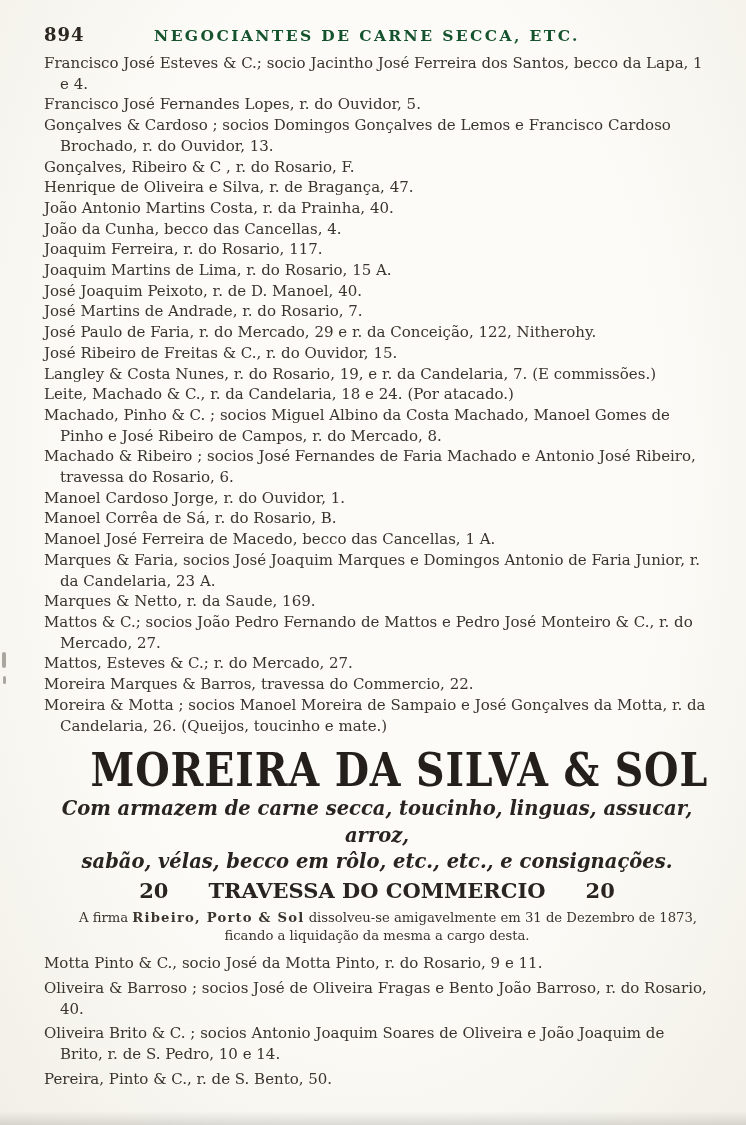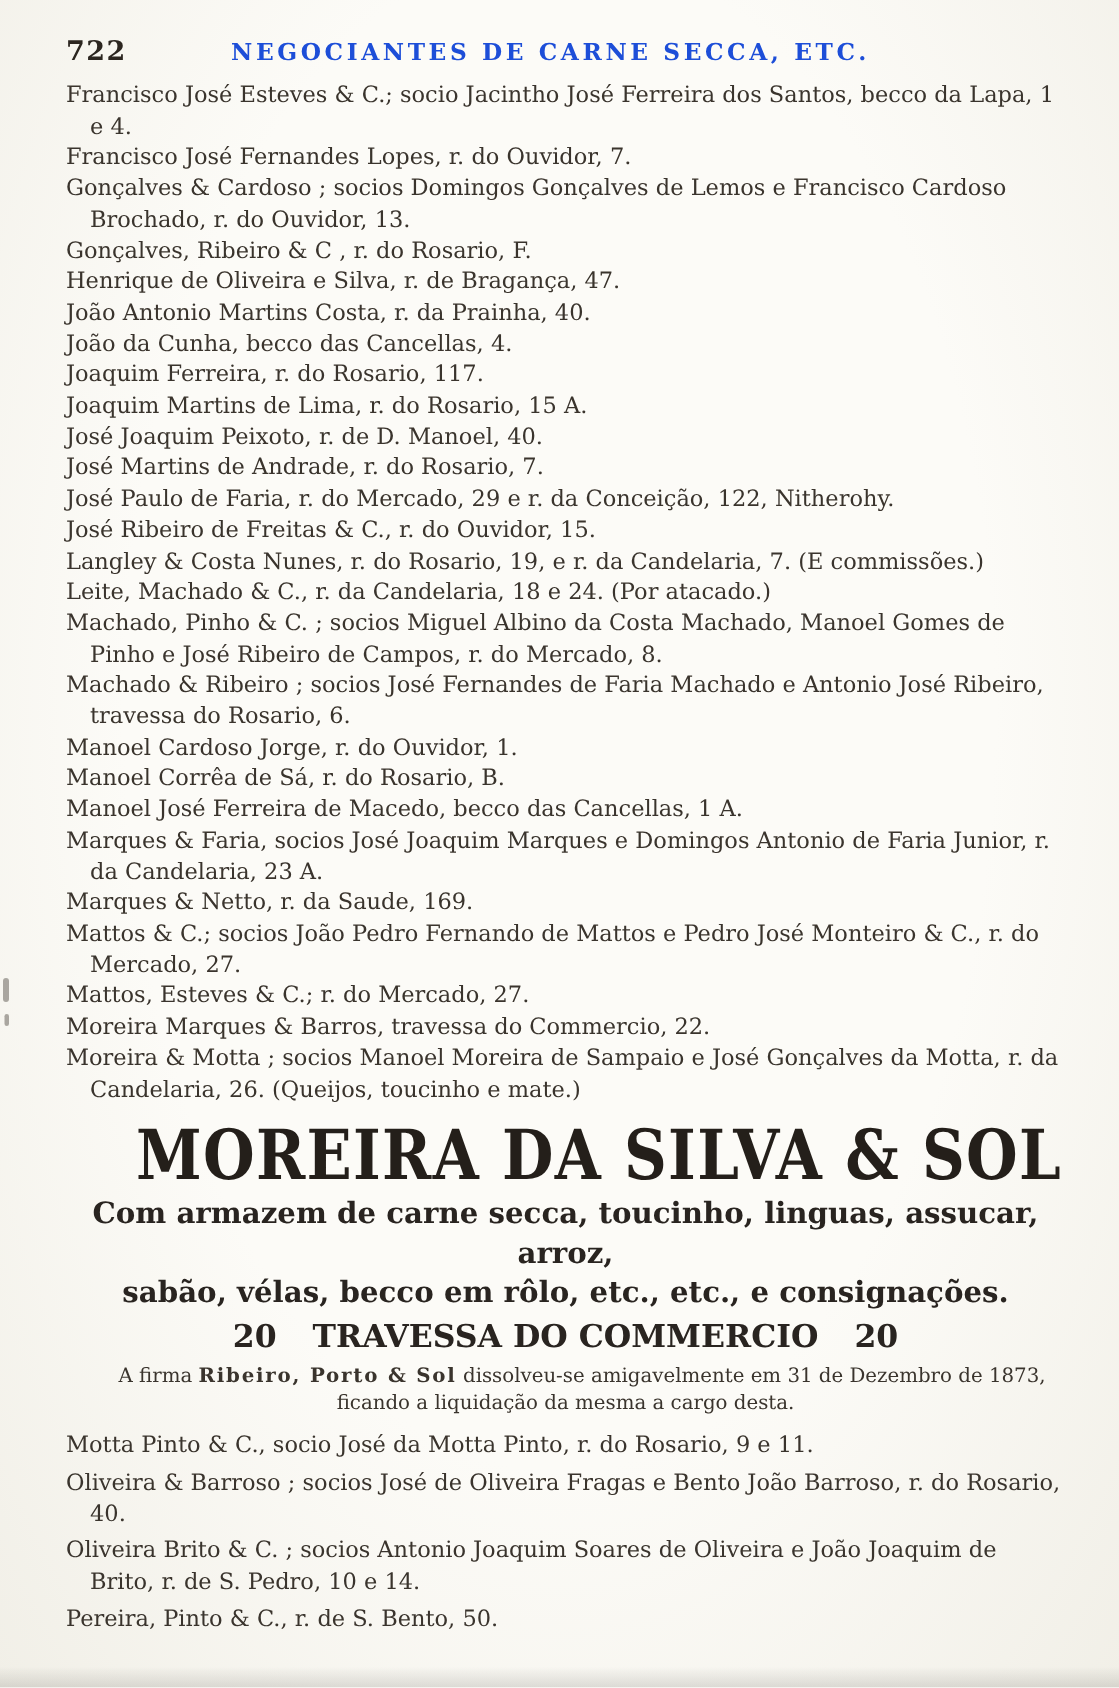--- a/index.html
+++ b/index.html
@@ -27,21 +27,21 @@
     letter-spacing: 1px;
     color: #2c2620;
     min-width: 70px;
   }
   .running-header {
     flex: 1;
     text-align: center;
     font-weight: bold;
     font-size: 15.5px;
     letter-spacing: 2.4px;
-    color: #1d4ed8;
+    color: #14532d;
     padding-right: 90px;
     white-space: nowrap;
   }
   .entries p {
     margin: 0;
     font-size: 15px;
     line-height: 20.7px;
     padding-left: 16px;
     text-indent: -16px;
     color: #3a342d;
@@ -60,26 +60,27 @@
     color: #241f1a;
     transform: scaleX(0.86);
     transform-origin: 50% 50%;
     display: block;
   }
   .ad-line {
     font-weight: bold;
     font-size: 19.5px;
     line-height: 26.5px;
     color: #292420;
+    font-style: italic;
   }
   .ad-address {
     display: flex;
     justify-content: center;
     align-items: center;
-    gap: 24px;
+    gap: 40px;
     font-weight: bold;
     font-size: 21px;
     line-height: 28px;
     color: #292420;
     margin-top: 1px;
   }
   .ad-note {
     text-align: center;
     font-size: 13.2px;
     line-height: 18.2px;
@@ -105,27 +106,27 @@
     height: 14px;
     background: linear-gradient(to bottom, rgba(0,0,0,0), rgba(90,88,82,0.18));
   }
 </style>
 </head>
 <body>
 
 <div class="page">
 
   <div class="header-row">
-    <span class="page-number">722</span>
+    <span class="page-number">894</span>
     <span class="running-header">NEGOCIANTES DE CARNE SECCA, ETC.</span>
   </div>
 
   <div class="entries entries-top">
     <p>Francisco José Esteves &amp; C.; socio Jacintho José Ferreira dos Santos, becco da Lapa, 1 e 4.</p>
-    <p>Francisco José Fernandes Lopes, r. do Ouvidor, 7.</p>
+    <p>Francisco José Fernandes Lopes, r. do Ouvidor, 5.</p>
     <p>Gonçalves &amp; Cardoso ; socios Domingos Gonçalves de Lemos e Francisco Cardoso Brochado, r. do Ouvidor, 13.</p>
     <p>Gonçalves, Ribeiro &amp; C , r. do Rosario, F.</p>
     <p>Henrique de Oliveira e Silva, r. de Bragança, 47.</p>
     <p>João Antonio Martins Costa, r. da Prainha, 40.</p>
     <p>João da Cunha, becco das Cancellas, 4.</p>
     <p>Joaquim Ferreira, r. do Rosario, 117.</p>
     <p>Joaquim Martins de Lima, r. do Rosario, 15 A.</p>
     <p>José Joaquim Peixoto, r. de D. Manoel, 40.</p>
     <p>José Martins de Andrade, r. do Rosario, 7.</p>
     <p>José Paulo de Faria, r. do Mercado, 29 e r. da Conceição, 122, Nitherohy.</p>

